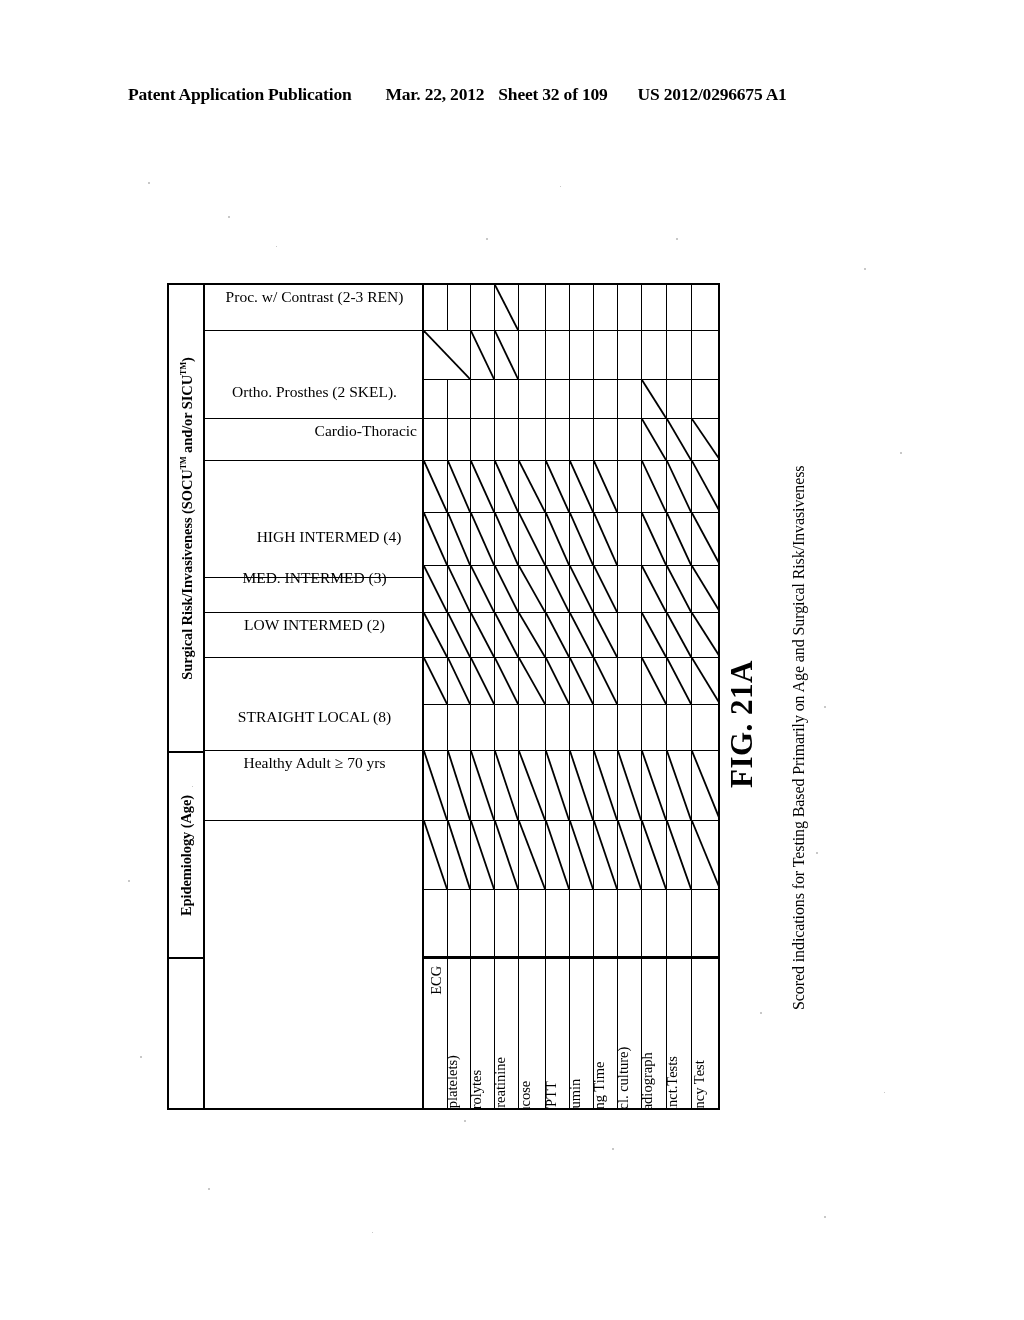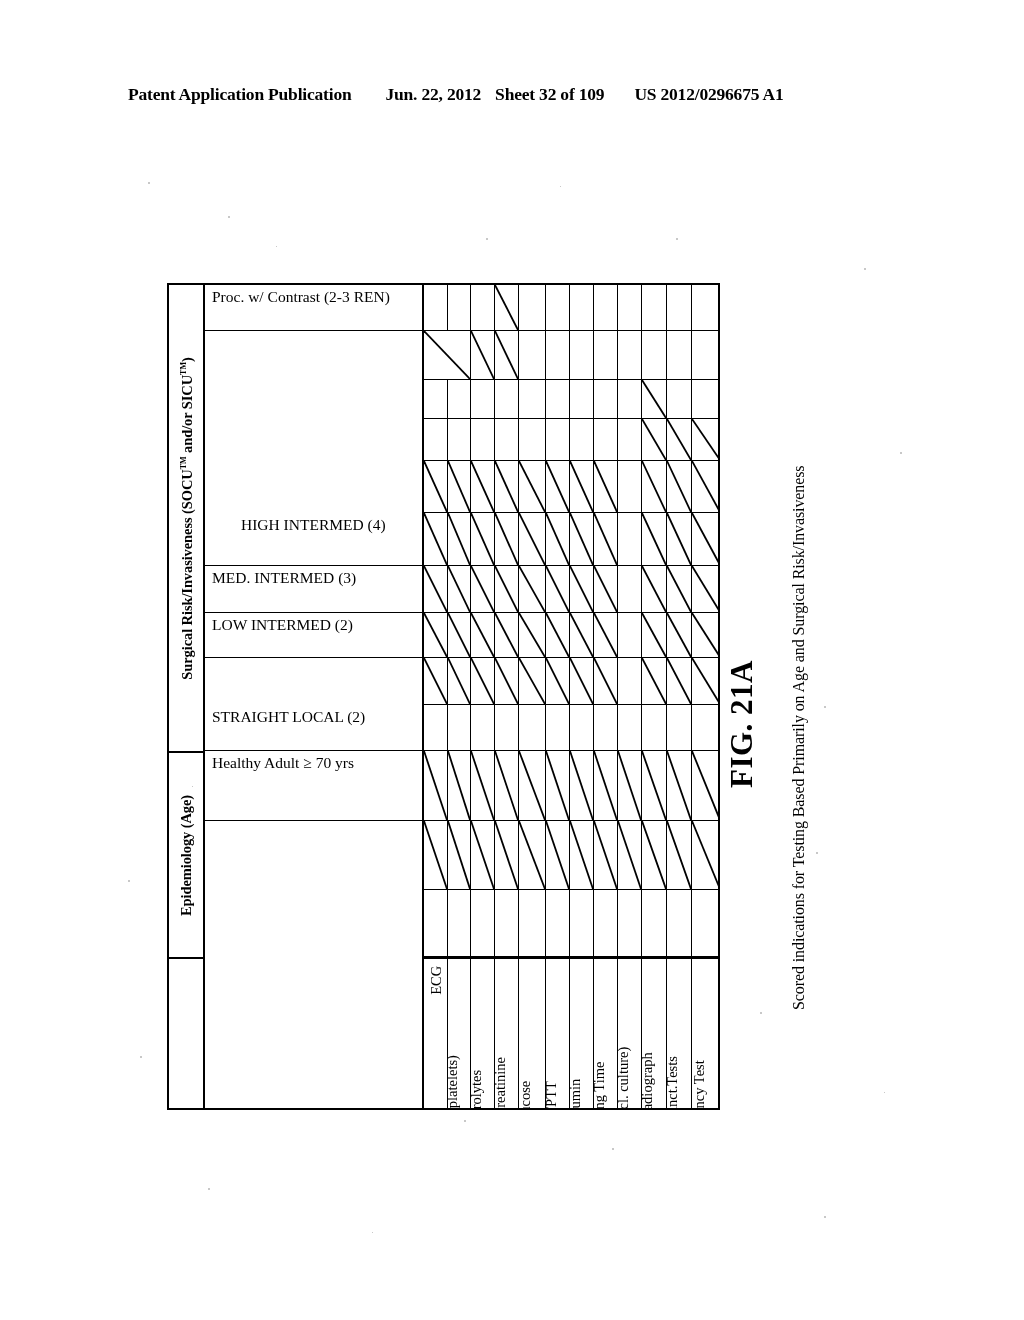--- a/index.html
+++ b/index.html
@@ -105,21 +105,21 @@
     position: absolute;
     left: 0;
     width: 219px;
     box-sizing: border-box;
     border-bottom: 1.6px solid #000;
     padding: 3px 7px 0 7px;
     font-size: 15.5px;
     white-space: nowrap;
     overflow: hidden;
   }
-  .rowlabel.ctr  { }
+  .rowlabel.ctr  { text-align: center; }
   .rowlabel.rgt  { text-align: right; }
   .rowlabel.nob  { border-bottom: none; }
 
   
   .grid {
     position: absolute;
     left: 255px;
     top: 0;
     width: 296px;
     height: 100%;
@@ -230,45 +230,47 @@
     opacity: .55;
   }
 </style>
 </head>
 <body>
 
 <div id="figure">
 
   <div class="page-header">
     <span class="ph-pub">Patent Application Publication</span>
-    <span class="ph-date">Jun. 22, 2012</span>
+    <span class="ph-date">Mar. 22, 2012</span>
     <span class="ph-sheet">Sheet 32 of 109</span>
     <span class="ph-num">US 2012/0296675 A1</span>
   </div>
 
   <div class="table-wrap">
 
     <div class="group-col">
       <div class="group-cell" id="grp0" style="top: 0px; height: 466px;">
         <span class="group-label">
           Surgical Risk/Invasiveness (SOCU<sup>TM</sup> and/or SICU<sup>TM</sup>)
         </span>
       </div>
       <div class="group-cell" id="grp1" style="top: 466px; height: 206px;">
         <span class="group-label">Epidemiology (Age)</span>
       </div>
       <div class="group-cell" id="grp2" style="top: 672px; height: 151px;"></div>
     </div>
 
     <div class="rowlabel-col" id="rowlabels">
         <div class="rowlabel ctr" style="top: 0px; height: 46px;">Proc. w/ Contrast (2-3 REN)</div>
-        <div class="rowlabel ctr" style="top: 228px; height: 53px; padding-left: 36px;">HIGH INTERMED (4)</div>
+        <div class="rowlabel ctr" style="top: 95px; height: 39px;">Ortho. Prosthes (2 SKEL).</div>
+        <div class="rowlabel rgt" style="top: 134px; height: 42px;">Cardio-Thoracic</div>
+        <div class="rowlabel ctr" style="top: 240px; height: 53px; padding-left: 36px;">HIGH INTERMED (4)</div>
         <div class="rowlabel ctr" style="top: 281px; height: 47px;">MED. INTERMED (3)</div>
         <div class="rowlabel ctr" style="top: 328px; height: 45px;">LOW INTERMED (2)</div>
-        <div class="rowlabel ctr" style="top: 420px; height: 46px;">STRAIGHT LOCAL (2)</div>
+        <div class="rowlabel ctr" style="top: 420px; height: 46px;">STRAIGHT LOCAL (8)</div>
         <div class="rowlabel ctr" style="top: 466px; height: 70px;">Healthy Adult ≥ 70 yrs</div>
         <div class="rowlabel nob" style="top: 672px; height: 151px;"></div>
       </div>
 
     <div class="grid" id="grid">
         <div class="gridrow" style="top: 0px; height: 46px;">
           <div class="cell" style="left: 0px; width: 24px;"></div>
           <div class="cell" style="left: 24px; width: 23px;"></div>
           <div class="cell" style="left: 47px; width: 24px;"></div>
           <div class="cell" style="left: 71px; width: 24px;">

